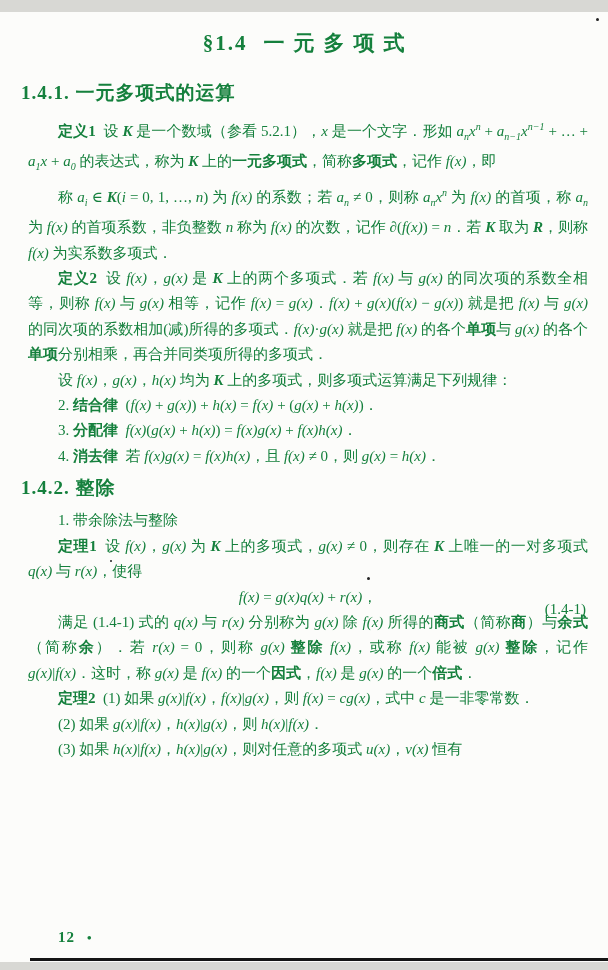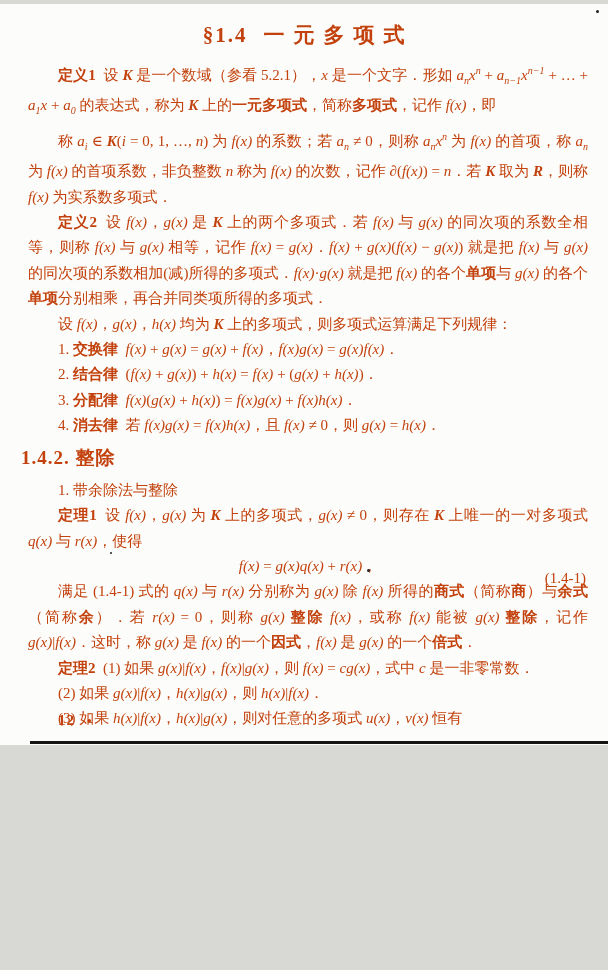--- a/index.html
+++ b/index.html
@@ -1,21 +1,21 @@
 <!DOCTYPE html>
 <html><head>
 <meta charset="utf-8">
 <style>
   html,body { margin:0; padding:0; background:#d8d8d4; }
   .page {
     position:relative;
-    width:608px; height:741px;
-    margin:4px auto;
+    width:608px; height:950px;
+    margin:12px auto;
     background:#fcfcfa;
-    color:#c2410c;
+    color:#15803d;
     font-family:"Liberation Serif","DejaVu Serif",serif;
     overflow:hidden;
   }
   .content {
     position:absolute; left:28px; right:20px; top:0;
   }
   .chapter-title {
     margin:16px 0 0 0;
     text-align:center;
     font-size:21px; line-height:30px;
@@ -60,31 +60,31 @@
 </head>
 <body>
 
 <div class="page">
   <div class="content">
 
     <h1 class="chapter-title">
       <span class="prefix">§1.4</span><span class="main">一元多项式</span>
     </h1>
 
+    <h2 class="section">1.4.1. 一元多项式的运算</h2>
 
     <p class="body-text first-after-head"><b>定义1</b>&nbsp;&nbsp;设 <b><i>K</i></b> 是一个数域（参看 5.2.1），<i>x</i> 是一个文字．形如 <i>a<sub>n</sub>x<sup>n</sup></i> + <i>a<sub>n−1</sub>x<sup>n−1</sup></i> + … + <i>a<sub>1</sub>x</i> + <i>a<sub>0</sub></i> 的表达式，称为 <b><i>K</i></b> 上的<b>一元多项式</b>，简称<b>多项式</b>，记作 <i>f(x)</i>，即</p>
 
 
     <p class="body-text">称 <i>a<sub>i</sub></i> ∈ <b><i>K</i></b>(<i>i</i> = 0, 1, …, <i>n</i>) 为 <i>f(x)</i> 的系数；若 <i>a<sub>n</sub></i> ≠ 0，则称 <i>a<sub>n</sub>x<sup>n</sup></i> 为 <i>f(x)</i> 的首项，称 <i>a<sub>n</sub></i> 为 <i>f(x)</i> 的首项系数，非负整数 <i>n</i> 称为 <i>f(x)</i> 的次数，记作 ∂(<i>f(x)</i>) = <i>n</i>．若 <b><i>K</i></b> 取为 <b><i>R</i></b>，则称 <i>f(x)</i> 为实系数多项式．</p>
 
     <p class="body-text"><b>定义2</b>&nbsp;&nbsp;设 <i>f(x)</i>，<i>g(x)</i> 是 <b><i>K</i></b> 上的两个多项式．若 <i>f(x)</i> 与 <i>g(x)</i> 的同次项的系数全相等，则称 <i>f(x)</i> 与 <i>g(x)</i> 相等，记作 <i>f(x)</i> = <i>g(x)</i>．<i>f(x)</i> + <i>g(x)</i>(<i>f(x)</i> − <i>g(x)</i>) 就是把 <i>f(x)</i> 与 <i>g(x)</i> 的同次项的系数相加(减)所得的多项式．<i>f(x)</i>·<i>g(x)</i> 就是把 <i>f(x)</i> 的各个<b>单项</b>与 <i>g(x)</i> 的各个<b>单项</b>分别相乘，再合并同类项所得的多项式．</p>
 
     <p class="body-text">设 <i>f(x)</i>，<i>g(x)</i>，<i>h(x)</i> 均为 <b><i>K</i></b> 上的多项式，则多项式运算满足下列规律：</p>
 
-    <p class="rule">1. <b>交换律</b>&nbsp;&nbsp;<i>f(x)</i> + <i>g(x)</i> = <i>g(x)</i> + <i>f(x)</i>，<i>f(x)g(x)</i> = <i>g(x)f(x)</i>．</p>
     <p class="rule">2. <b>结合律</b>&nbsp;&nbsp;(<i>f(x)</i> + <i>g(x)</i>) + <i>h(x)</i> = <i>f(x)</i> + (<i>g(x)</i> + <i>h(x)</i>)．</p>
     <p class="rule">3. <b>分配律</b>&nbsp;&nbsp;<i>f(x)</i>(<i>g(x)</i> + <i>h(x)</i>) = <i>f(x)g(x)</i> + <i>f(x)h(x)</i>．</p>
     <p class="rule">4. <b>消去律</b>&nbsp;&nbsp;若 <i>f(x)g(x)</i> = <i>f(x)h(x)</i>，且 <i>f(x)</i> ≠ 0，则 <i>g(x)</i> = <i>h(x)</i>．</p>
 
     <h2 class="section section-2">1.4.2. 整除</h2>
 
     <p class="sub-head">1. 带余除法与整除</p>
 
     <p class="body-text"><b>定理1</b>&nbsp;&nbsp;设 <i>f(x)</i>，<i>g(x)</i> 为 <b><i>K</i></b> 上的多项式，<i>g(x)</i> ≠ 0，则存在 <b><i>K</i></b> 上唯一的一对多项式 <i>q(x)</i> 与 <i>r(x)</i>，使得</p>
 

